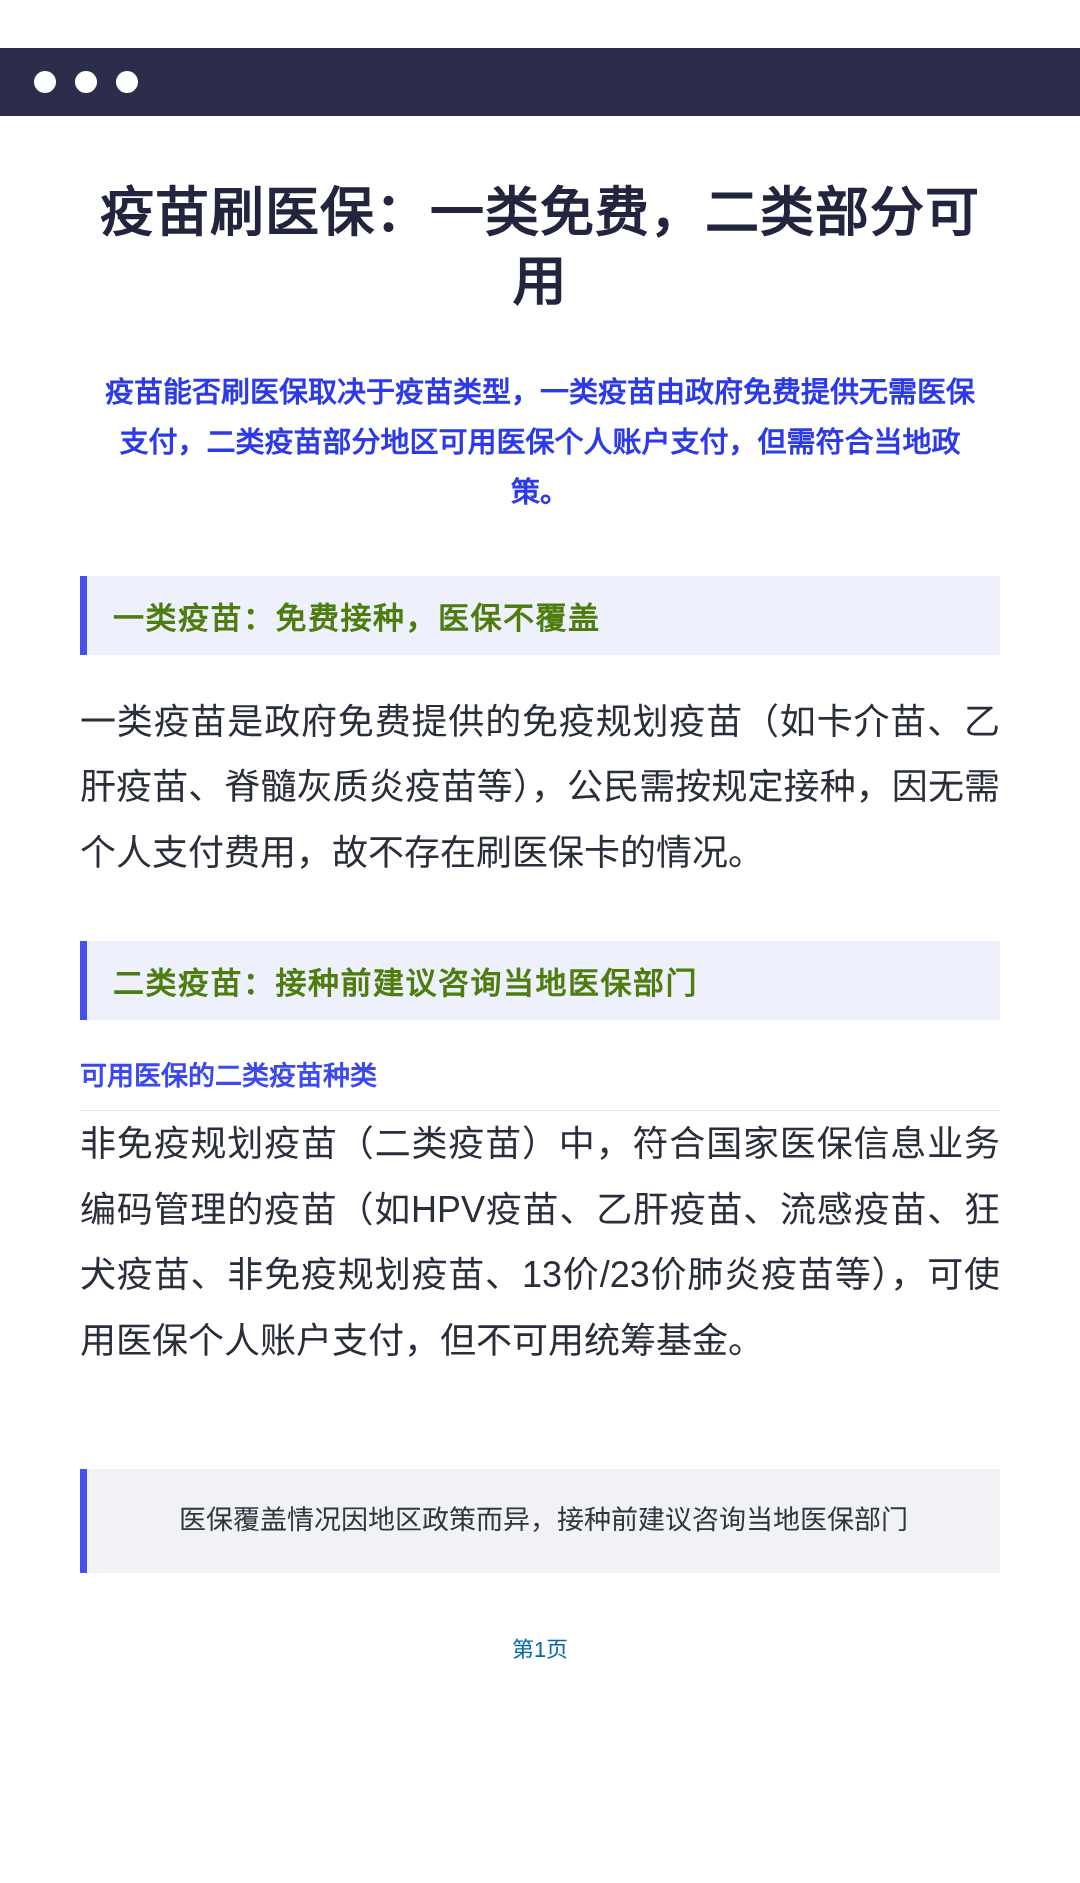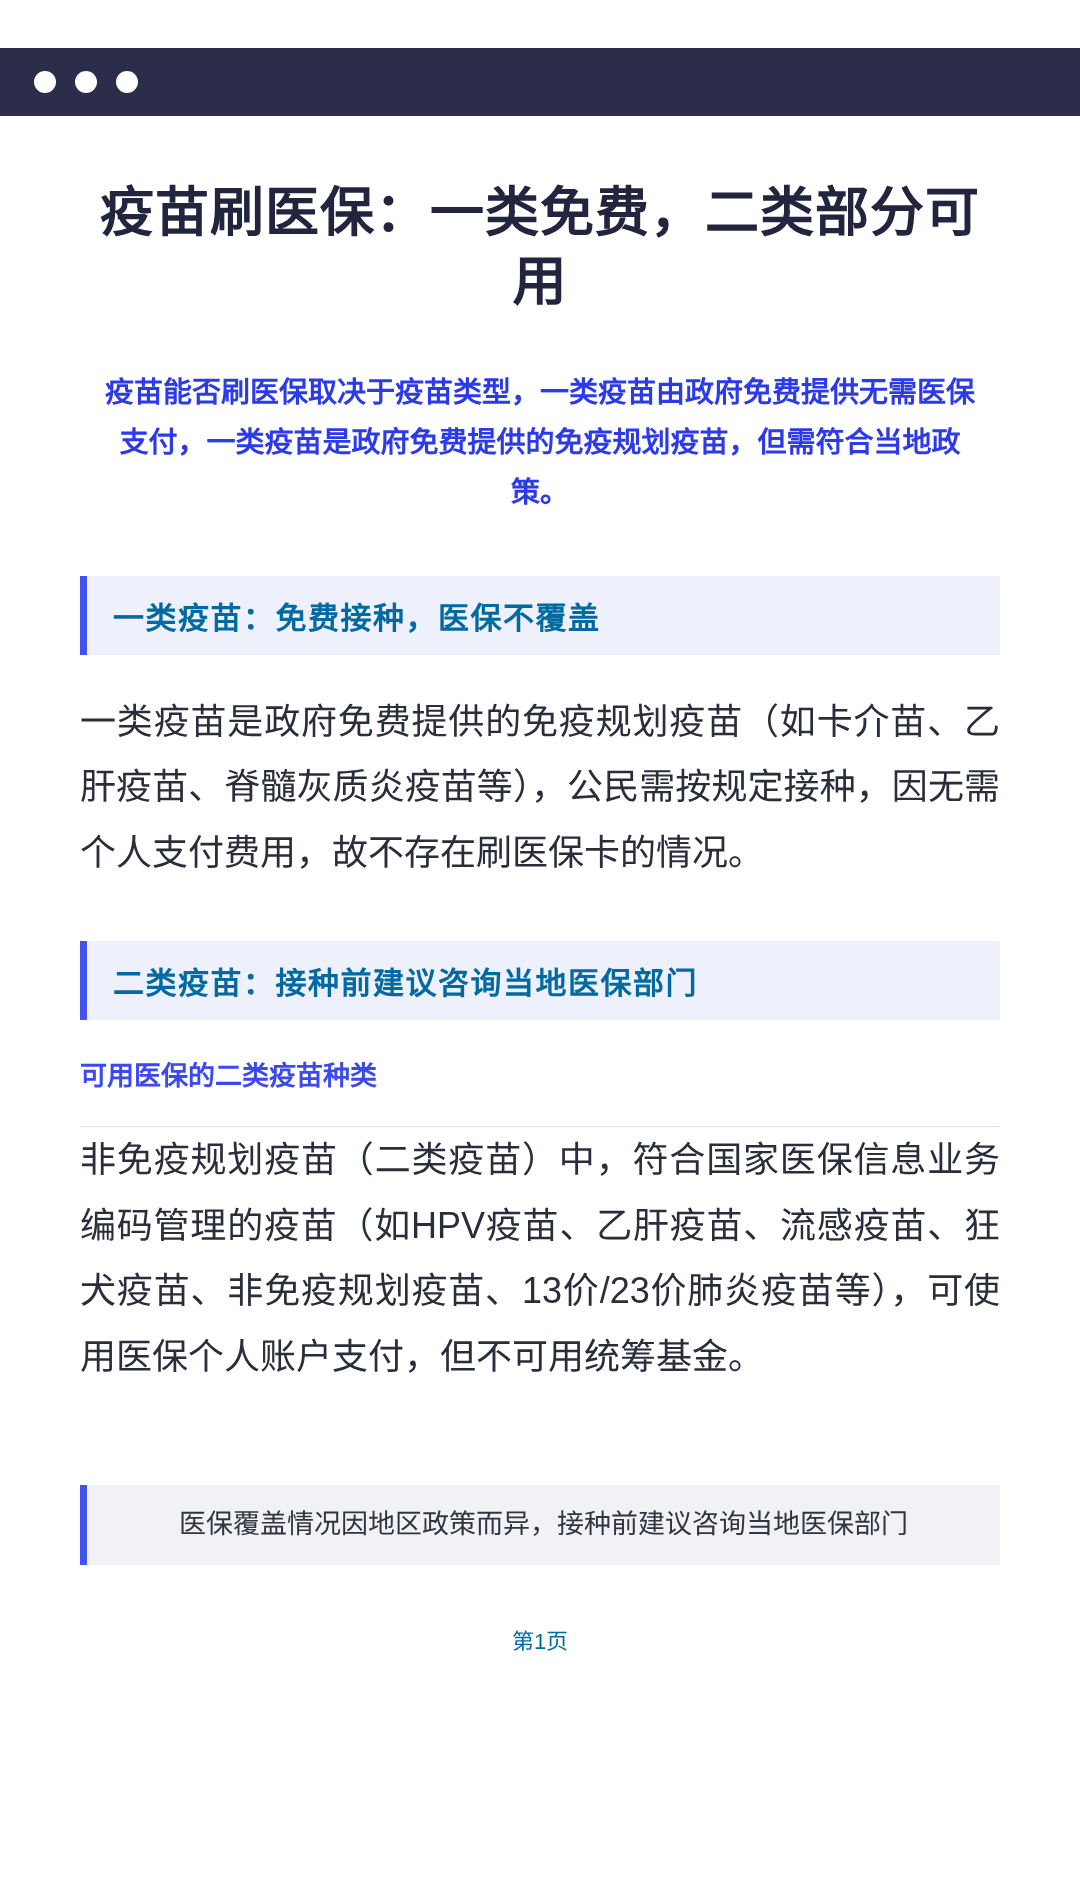--- a/index.html
+++ b/index.html
@@ -68,21 +68,21 @@
     margin: 0 0 58px 0;
     padding: 0 14px;
   }
 
   .section-head {
     background: #eef0fb;
     border-left: 7px solid #4351f0;
     padding: 17px 0 17px 26px;
     font-size: 31px;
     font-weight: 700;
-    color: #0369a1;
+    color: #4d7c0f;
     letter-spacing: 1.5px;
     margin: 0 0 34px 0;
     box-sizing: border-box;
   }
   .section-head.second {
     margin-top: 56px;
   }
 
   p.body-text {
     font-size: 36px;
@@ -91,32 +91,32 @@
     margin: 0 0 18px 0;
     text-align: justify;
     text-justify: inter-ideograph;
   }
 
   .sub-head {
     font-size: 27px;
     font-weight: 700;
     color: #3b49ee;
     margin: 34px 0 0 0;
-    padding-bottom: 33px;
+    padding-bottom: 17px;
     border-bottom: 1px solid #e3e5ee;
   }
   .sub-body {
     margin-top: 26px;
   }
 
   .note {
     background: #f1f2f5;
     border-left: 7px solid #4351f0;
     margin: 96px 0 0 0;
-    padding: 18px 40px;
+    padding: 30px 40px;
     font-size: 27px;
     line-height: 1.6;
     color: #32353f;
     text-align: center;
     box-sizing: border-box;
   }
 
   .page-number {
     text-align: center;
     font-size: 22px;
@@ -132,21 +132,21 @@
   <div class="titlebar">
     <span class="dot"></span>
     <span class="dot"></span>
     <span class="dot"></span>
   </div>
 
   <div class="content">
 
     <h1 class="doc-title">疫苗刷医保：一类免费，二类部分可用</h1>
 
-    <p class="lede">疫苗能否刷医保取决于疫苗类型，一类疫苗由政府免费提供无需医保支付，一类疫苗是政府免费提供的免疫规划疫苗，但需符合当地政策。</p>
+    <p class="lede">疫苗能否刷医保取决于疫苗类型，一类疫苗由政府免费提供无需医保支付，二类疫苗部分地区可用医保个人账户支付，但需符合当地政策。</p>
 
     <div class="section-head">一类疫苗：免费接种，医保不覆盖</div>
     <p class="body-text">一类疫苗是政府免费提供的免疫规划疫苗（如卡介苗、乙肝疫苗、脊髓灰质炎疫苗等），公民需按规定接种，因无需个人支付费用，故不存在刷医保卡的情况。</p>
 
     <div class="section-head second">二类疫苗：接种前建议咨询当地医保部门</div>
     <div class="sub-head">可用医保的二类疫苗种类</div>
     <p class="body-text sub-body">非免疫规划疫苗（二类疫苗）中，符合国家医保信息业务编码管理的疫苗（如HPV疫苗、乙肝疫苗、流感疫苗、狂犬疫苗、非免疫规划疫苗、13价/23价肺炎疫苗等），可使用医保个人账户支付，但不可用统筹基金。</p>
 
     <div class="note">医保覆盖情况因地区政策而异，接种前建议咨询当地医保部门</div>
 

